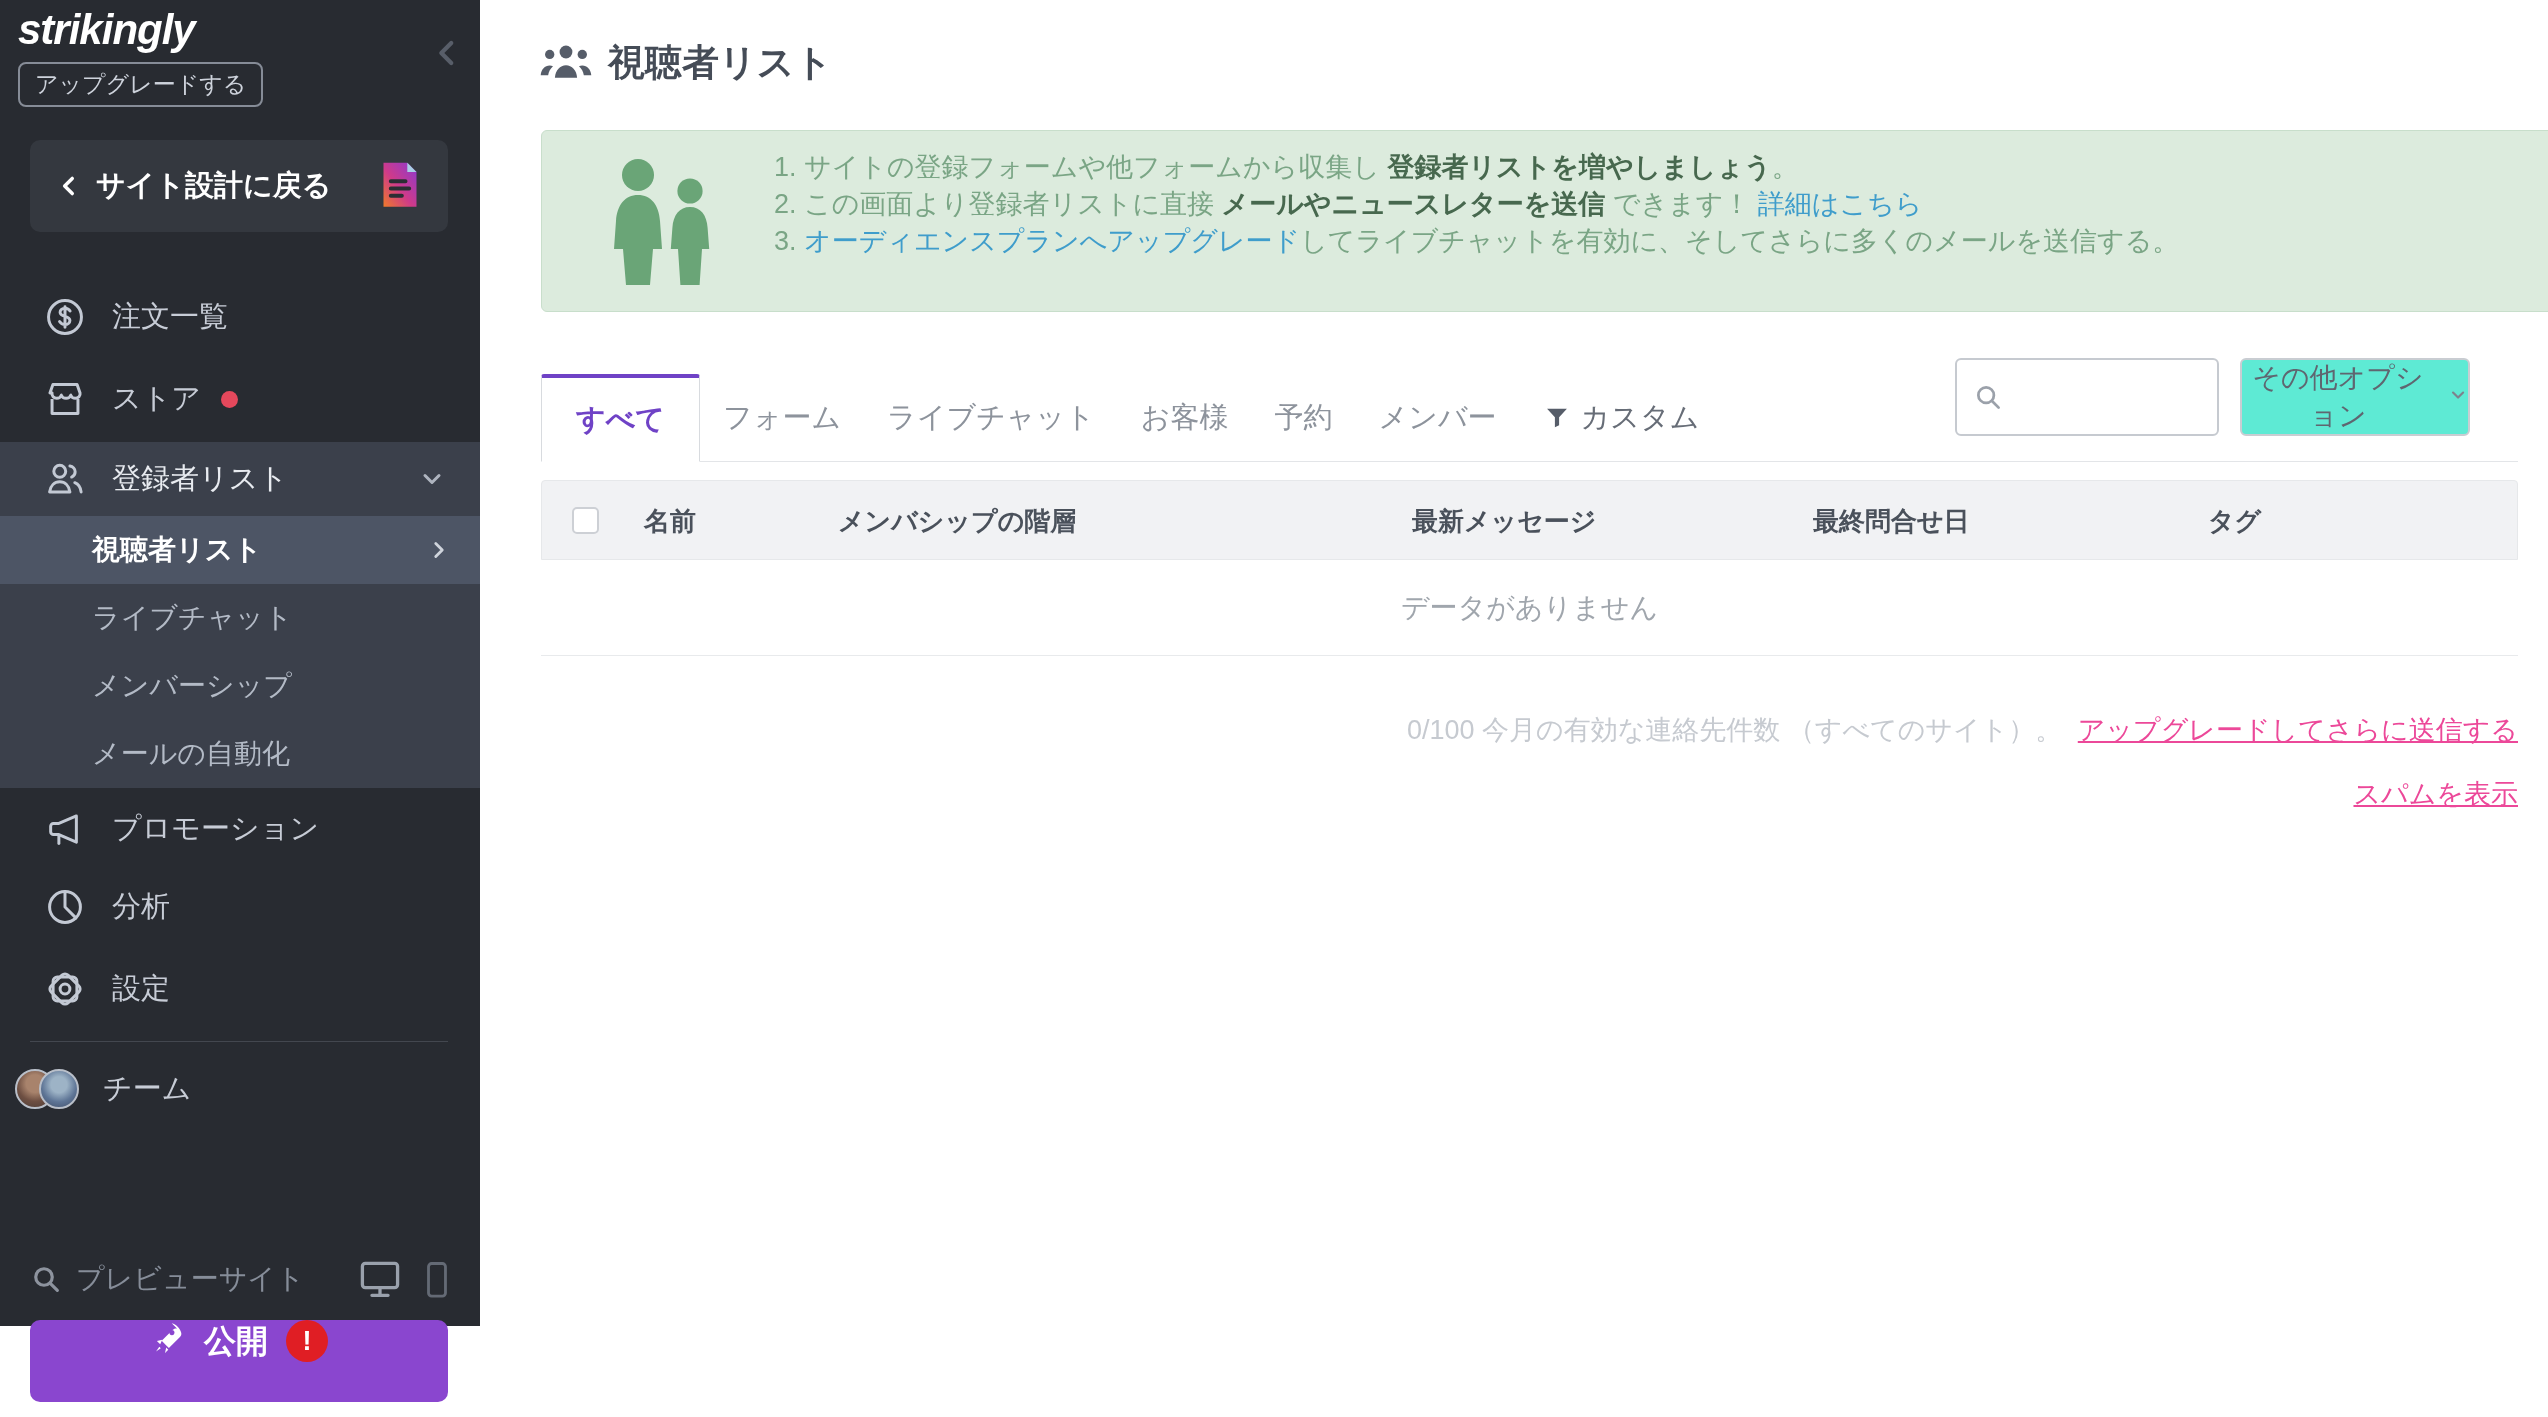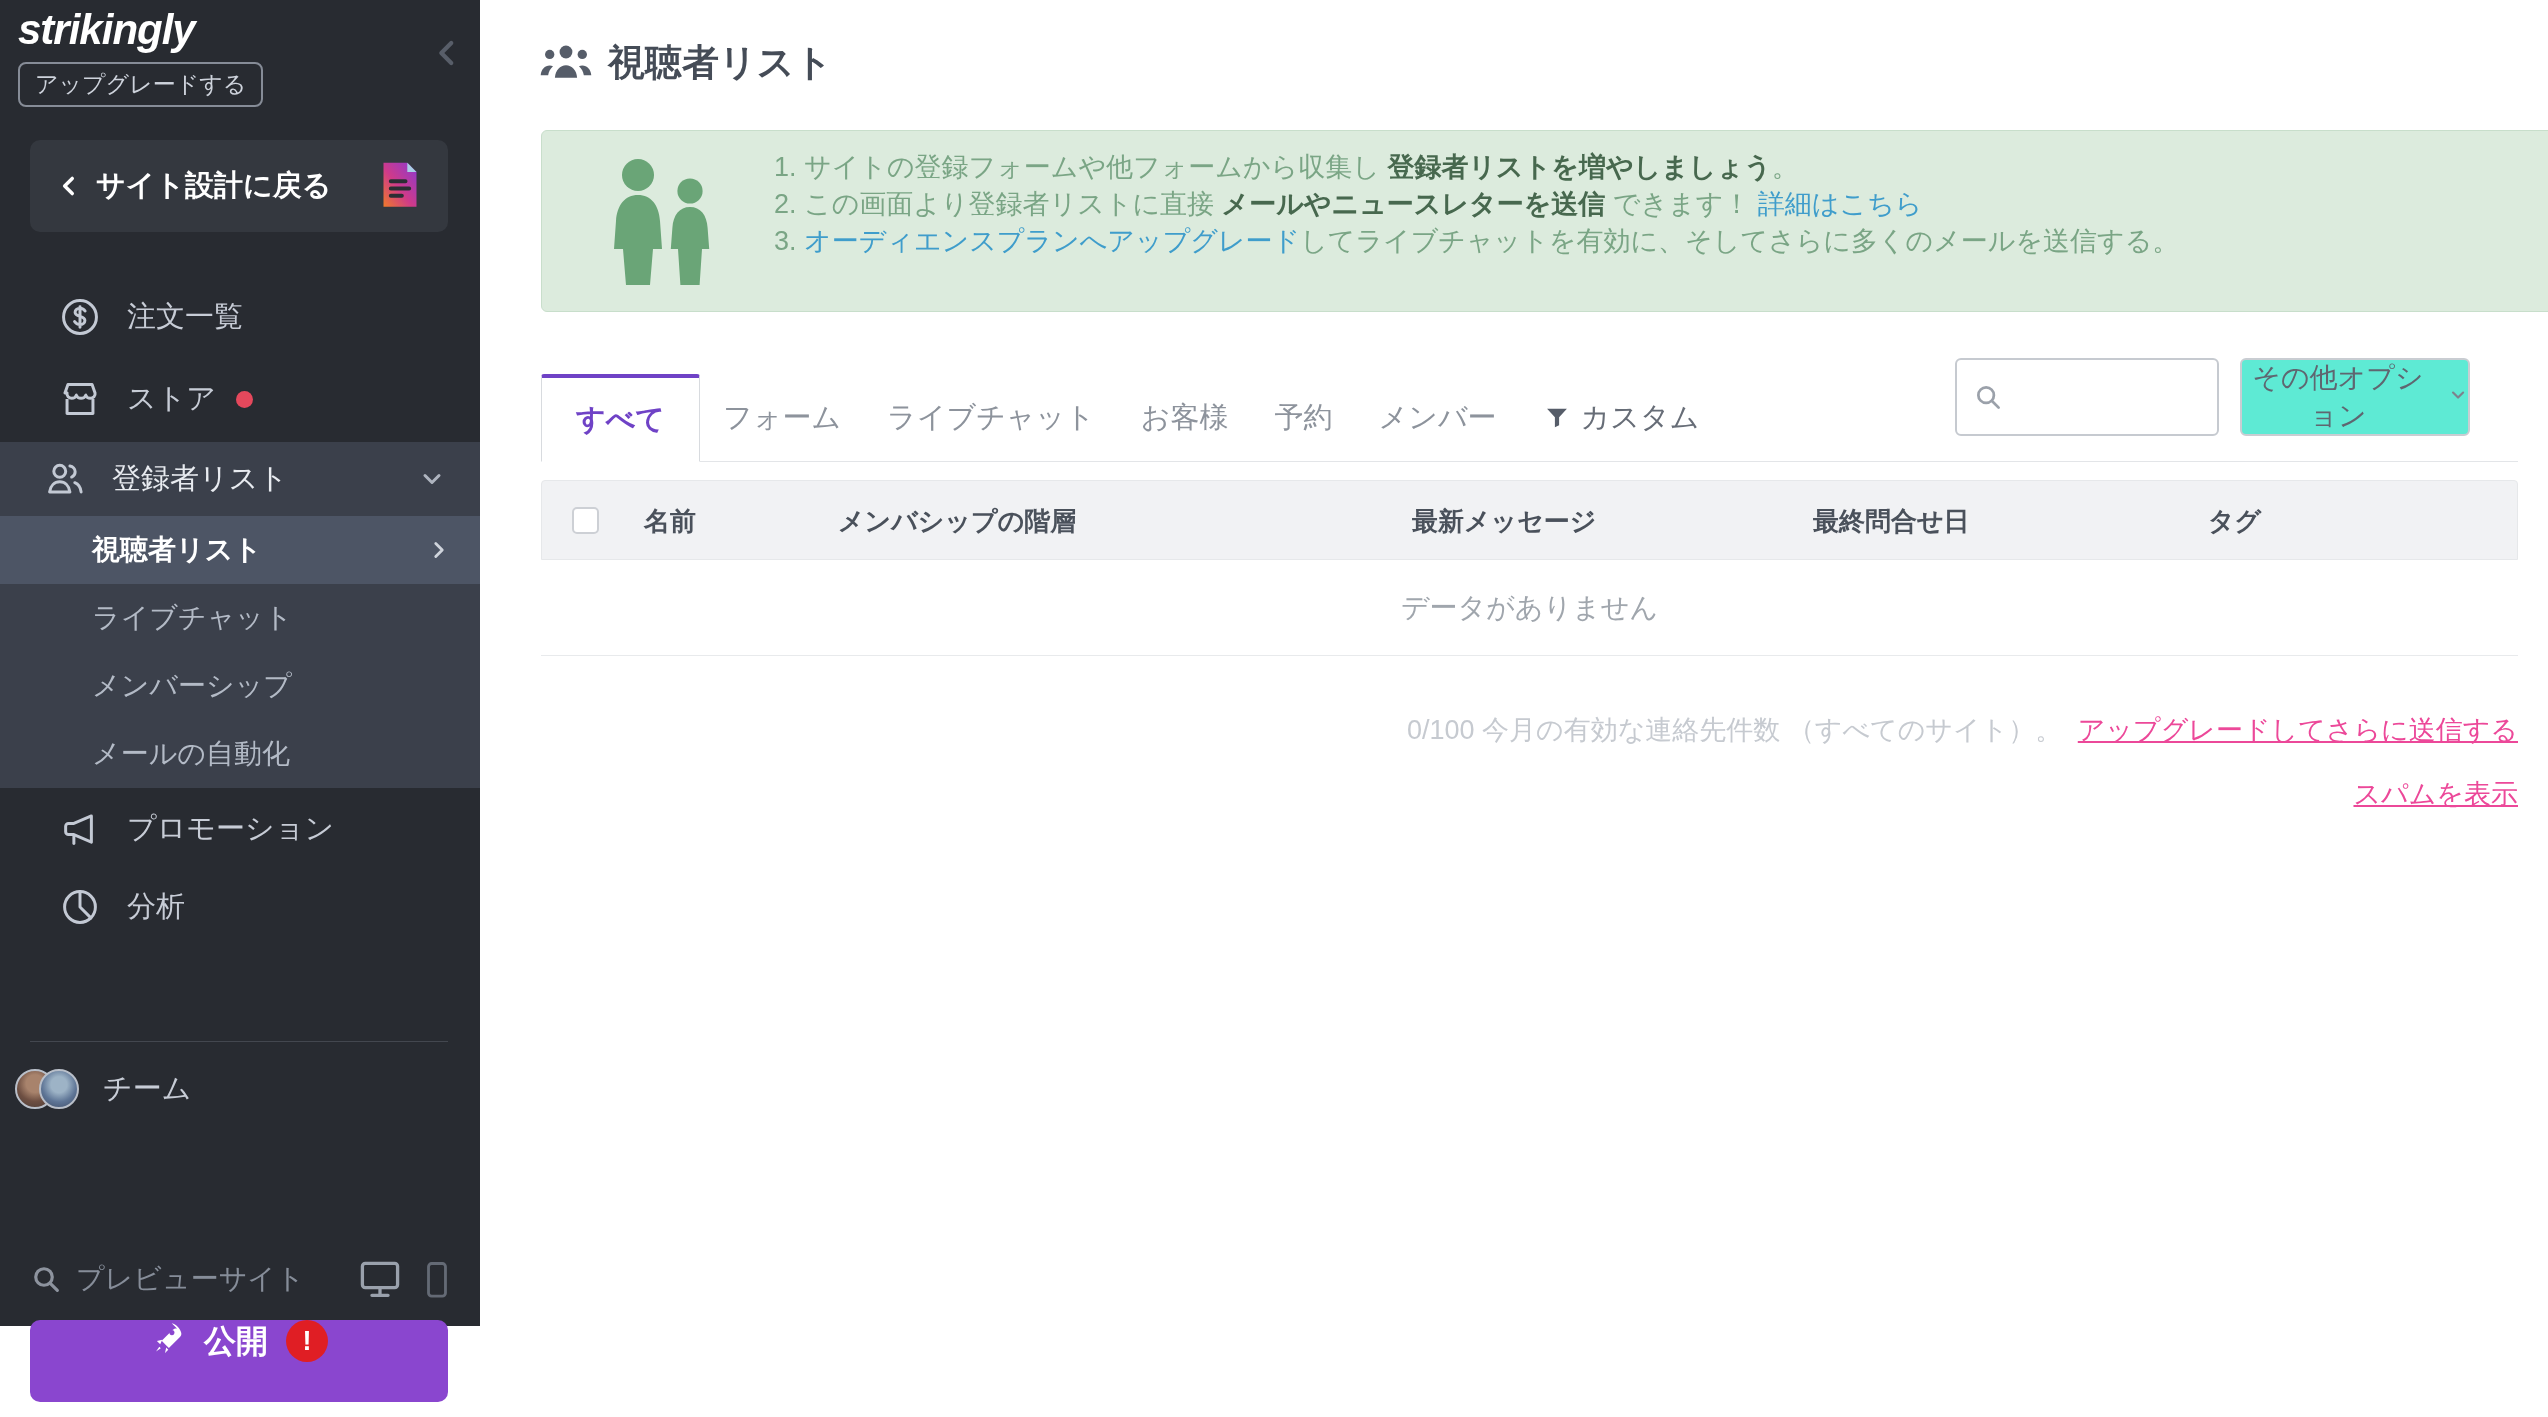--- a/index.html
+++ b/index.html
@@ -9,21 +9,21 @@
   
   .sidebar { position:absolute; left:0; top:0; width:480px; height:1326px; background:#282b31; }
   .logo { position:absolute; left:18px; top:6px; color:#ffffff; font-size:42px; font-weight:bold; font-style:italic; letter-spacing:-1px; }
   .upgrade-pill { position:absolute; left:18px; top:62px; border:2px solid #868c97; border-radius:8px; background:transparent; color:#ced3dc; font-size:23px; padding:5px 15px; cursor:pointer; font-family:inherit; }
   .collapse-ic { position:absolute; right:16px; top:36px; width:34px; height:34px; color:#585e69; }
   .back-card { position:absolute; left:30px; top:140px; width:418px; height:92px; background:#34383f; border-radius:10px; display:flex; align-items:center; padding:0 26px; cursor:pointer; }
   .back-card .bk-ch { width:26px; height:26px; color:#ffffff; margin-right:14px; flex:none; }
   .back-card .bk-label { color:#ffffff; font-size:29px; font-weight:bold; flex:1; }
   .back-card .doc-ic { width:44px; height:50px; flex:none; }
 
-  .nav-item { position:absolute; left:0; width:480px; height:78px; display:flex; align-items:center; padding-left:59px; cursor:pointer; }
+  .nav-item { position:absolute; left:0; width:480px; height:78px; display:flex; align-items:center; padding-left:44px; cursor:pointer; }
   .nav-ico { width:42px; height:42px; color:#c3c9d4; margin-right:26px; flex:none; display:flex; align-items:center; }
   .nav-ico svg { width:42px; height:42px; }
   .nav-label { color:#c7ccd6; font-size:29px; }
   .red-dot { width:17px; height:17px; border-radius:50%; background:#e5485c; margin-left:20px; }
 
   .nav-group { position:absolute; left:0; top:442px; width:480px; height:346px; background:#3b404b; }
   .group-head { position:relative; width:480px; height:74px; display:flex; align-items:center; padding-left:44px; cursor:pointer; }
   .group-head .nav-label { color:#e8ebf0; }
   .group-chev { position:absolute; right:34px; width:28px; height:28px; color:#aeb4bf; }
   .sub-item { position:relative; width:480px; height:68px; display:flex; align-items:center; padding-left:92px; cursor:pointer; color:#b3bac6; font-size:28px; }
@@ -189,20 +189,30 @@
   <div class="nav-item" style="top:868px;">
     <span class="nav-ico">
       <svg viewBox="0 0 24 24" fill="none" stroke="currentColor" stroke-width="1.7" stroke-linecap="round">
         <circle cx="12" cy="12" r="8.8"></circle>
         <path d="M12 12V3.2M12 12l6.2 6.2"></path>
       </svg>
     </span>
     <span class="nav-label">分析</span>
   </div>
 
+  <div class="nav-item" style="top:950px;">
+    <span class="nav-ico">
+      <svg viewBox="0 0 24 24" fill="none" stroke="currentColor" stroke-width="1.7" stroke-linejoin="round">
+        <rect x="5.2" y="5.2" width="13.6" height="13.6" rx="2.4"></rect>
+        <rect x="5.2" y="5.2" width="13.6" height="13.6" rx="2.4" transform="rotate(45 12 12)"></rect>
+        <circle cx="12" cy="12" r="2.8"></circle>
+      </svg>
+    </span>
+    <span class="nav-label">設定</span>
+  </div>
 
   <div class="side-divider"></div>
 
   <div class="team-row">
     <span class="avatars">
       <span class="avatar a1"></span>
       <span class="avatar a2"></span>
     </span>
     <span class="nav-label">チーム</span>
   </div>

